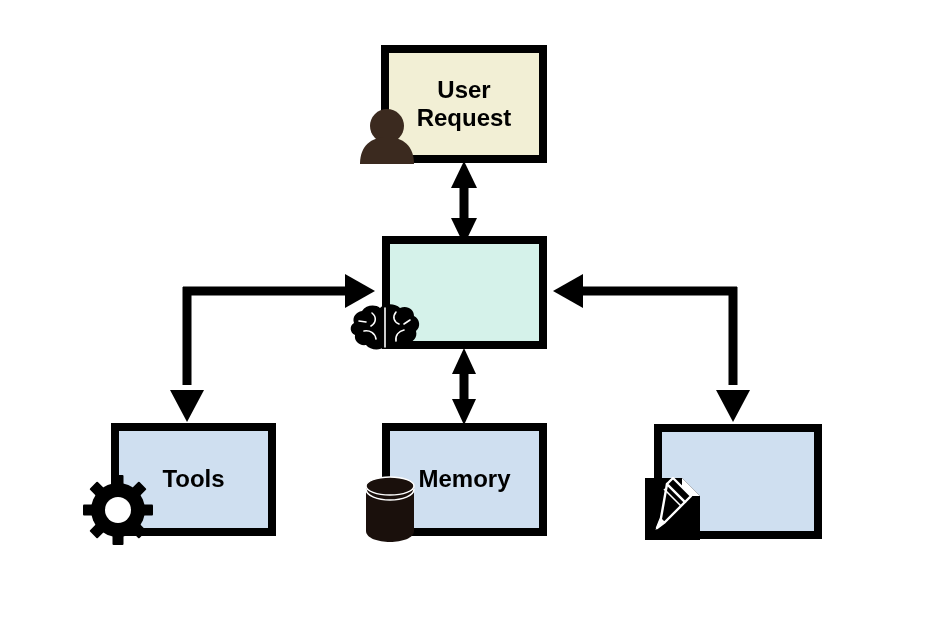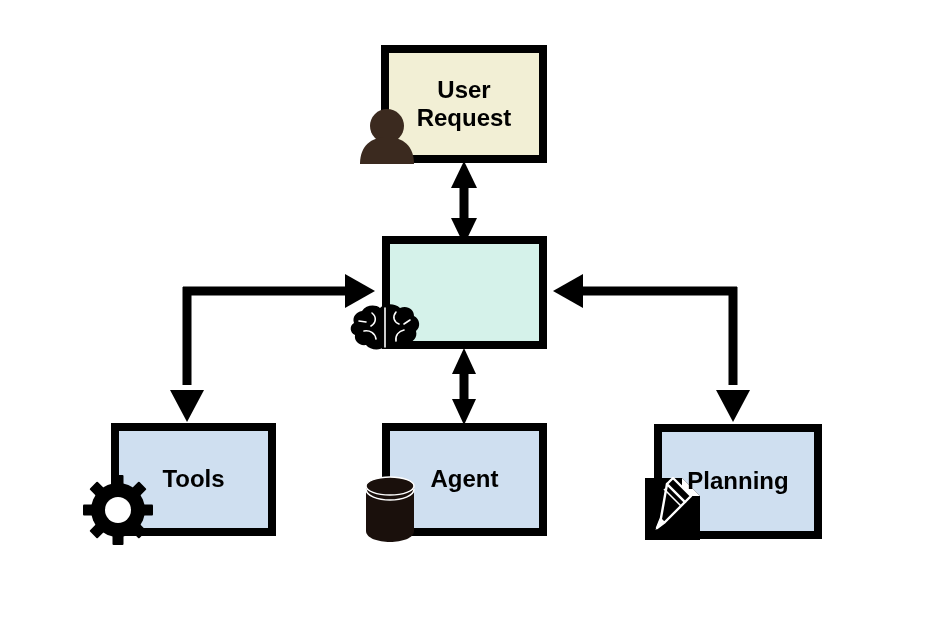--- a/index.html
+++ b/index.html
@@ -167,17 +167,16 @@
 
     </g>
   </svg>
 
   <div class="node-label label-user-request" style="left:385px; top:49px; width:158px; height:110px;">User
 Request</div>
 
 
   <div class="node-label label-tools" style="left:115px; top:427px; width:157px; height:105px;">Tools</div>
 
-  <div class="node-label label-memory" style="left:386px; top:427px; width:157px; height:105px;">Agent</div>
+  <div class="node-label label-memory" style="left:386px; top:427px; width:157px; height:105px;">Memory</div>
 
-  <div class="node-label label-planning" style="left:658px; top:428px; width:160px; height:107px;">Planning</div>
 
 </div>
 
 </body></html>

